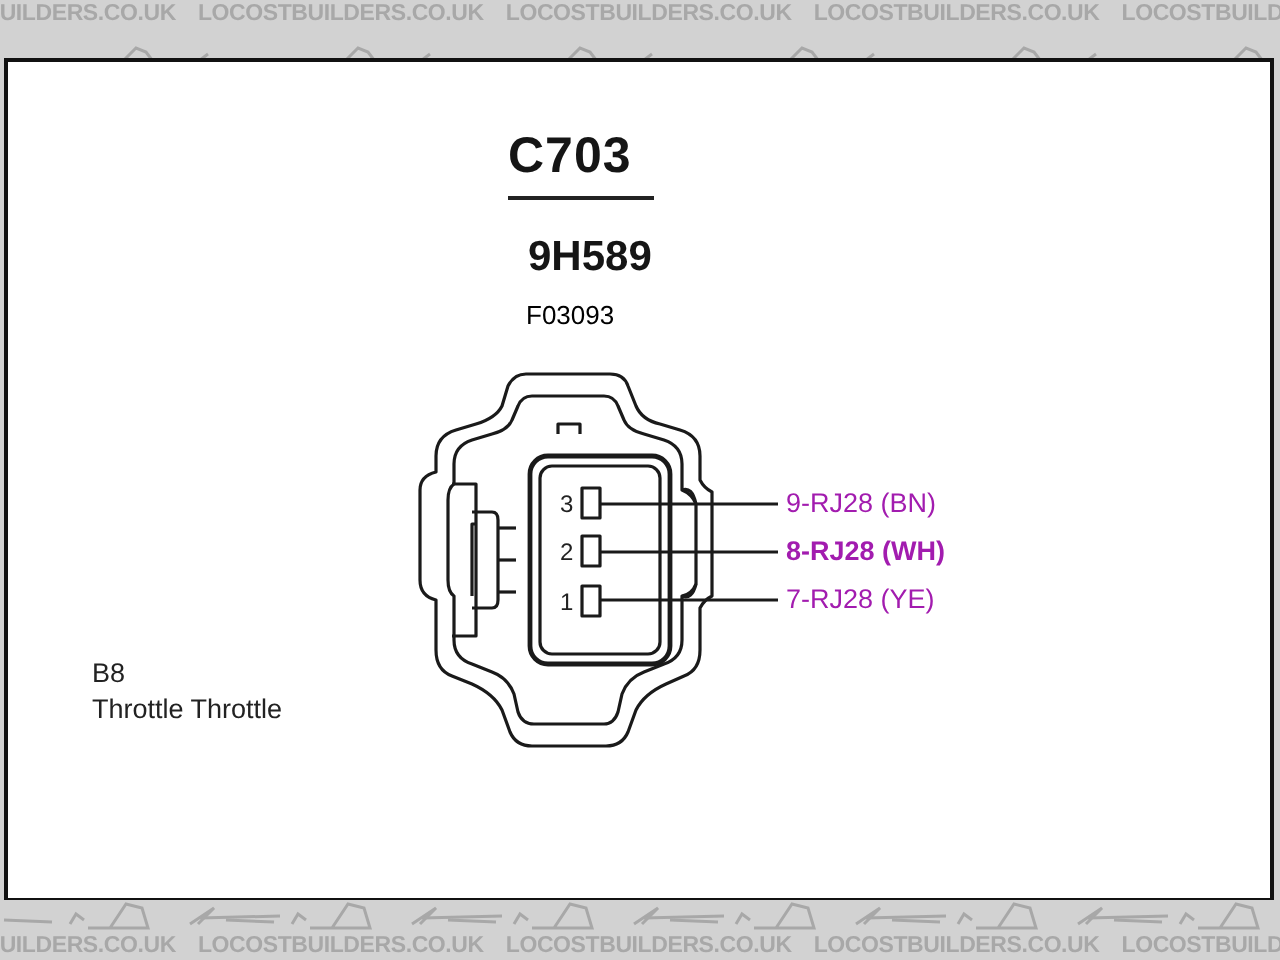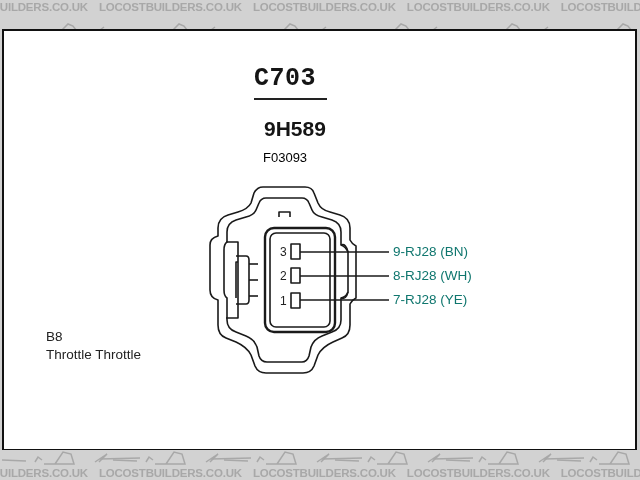--- a/index.html
+++ b/index.html
@@ -29,36 +29,35 @@
     .frame {
       position: absolute; left: 2px; top: 29px;
       width: 631px; height: 418px;
       background: #ffffff;
       border: 2px solid #111111;
     }
     .title {
       position: absolute; left: 254px; top: 64px;
       font-size: 25px; font-weight: bold; color: #151515;
       letter-spacing: 0.5px;
-      font-family: Liberation Mono, monospace;
     }
     .title-rule {
       position: absolute; left: 254px; top: 98px; width: 73px; height: 2px;
       background: #222;
     }
     .subtitle {
       position: absolute; left: 264px; top: 117px;
       font-size: 21px; font-weight: bold; color: #151515;
     }
     .ref {
       position: absolute; left: 263px; top: 150px;
       font-size: 13px; color: #000000;
     }
     .pin-label {
-      position: absolute; left: 393px; font-size: 13.5px; color: #0f766e;
+      position: absolute; left: 393px; font-size: 13.5px; color: #a21caf;
     }
     .pin-num {
       position: absolute; font-size: 12px; color: #222;
     }
     .component {
       position: absolute; left: 46px; top: 328px;
       font-size: 13.5px; color: #222; line-height: 18px;
     }
     .diagram-svg { position: absolute; left: 0; top: 0; }
   </style>
@@ -121,21 +120,21 @@
 <div class="title">C703</div>
 <div class="title-rule"></div>
 <div class="subtitle">9H589</div>
 <div class="ref">F03093</div>
 
 <div class="pin-num" style="left:280px; top:245px;">3</div>
 <div class="pin-num" style="left:280px; top:269px;">2</div>
 <div class="pin-num" style="left:280px; top:294px;">1</div>
 
 <div class="pin-label" style="top:244px;">9-RJ28 (BN)</div>
-<div class="pin-label" style="top:268px;">8-RJ28 (WH)</div>
+<div class="pin-label" style="top:268px;font-weight:bold;">8-RJ28 (WH)</div>
 <div class="pin-label" style="top:292px;">7-RJ28 (YE)</div>
 
 <div class="component">
   <div>B8</div>
   <div>Throttle Throttle</div>
 </div>
 
 <div class="wm-strip bottom">
   <svg width="640" height="30">
     <g fill="none" stroke="#a8a8a8" stroke-width="1.5">

